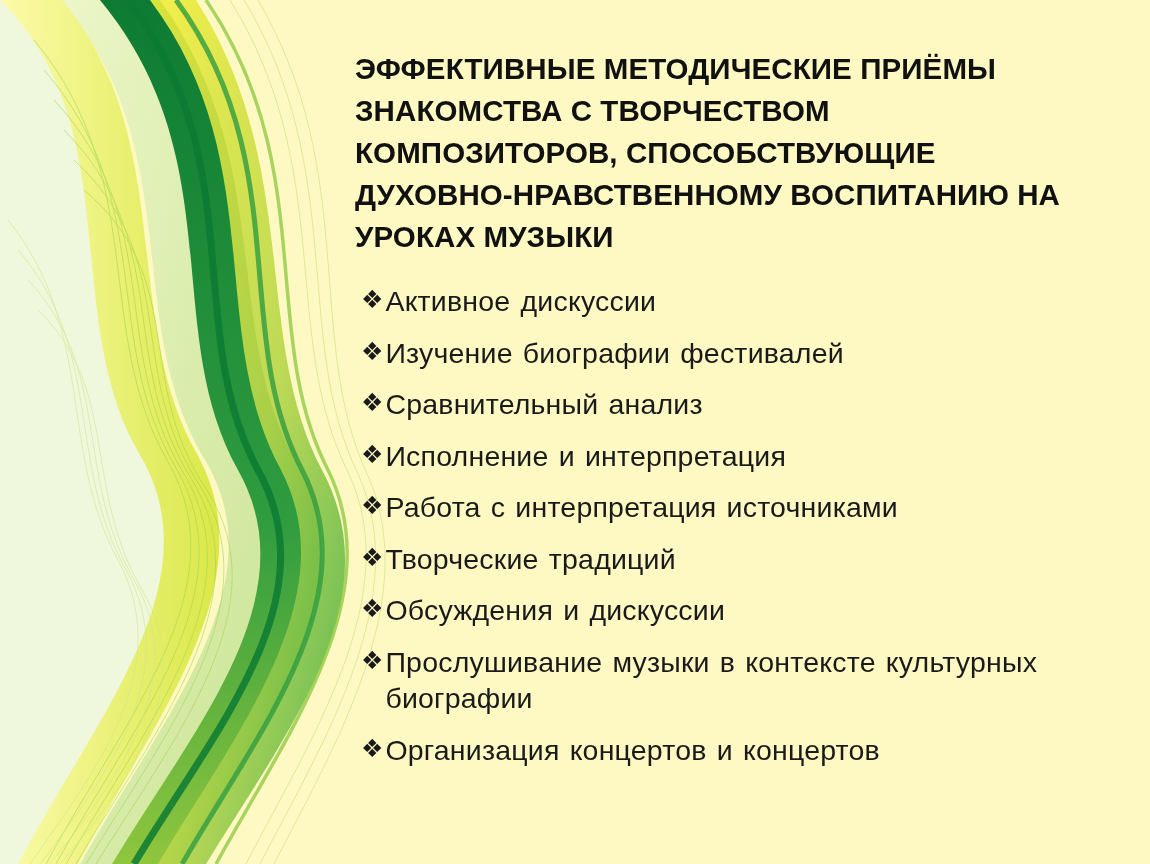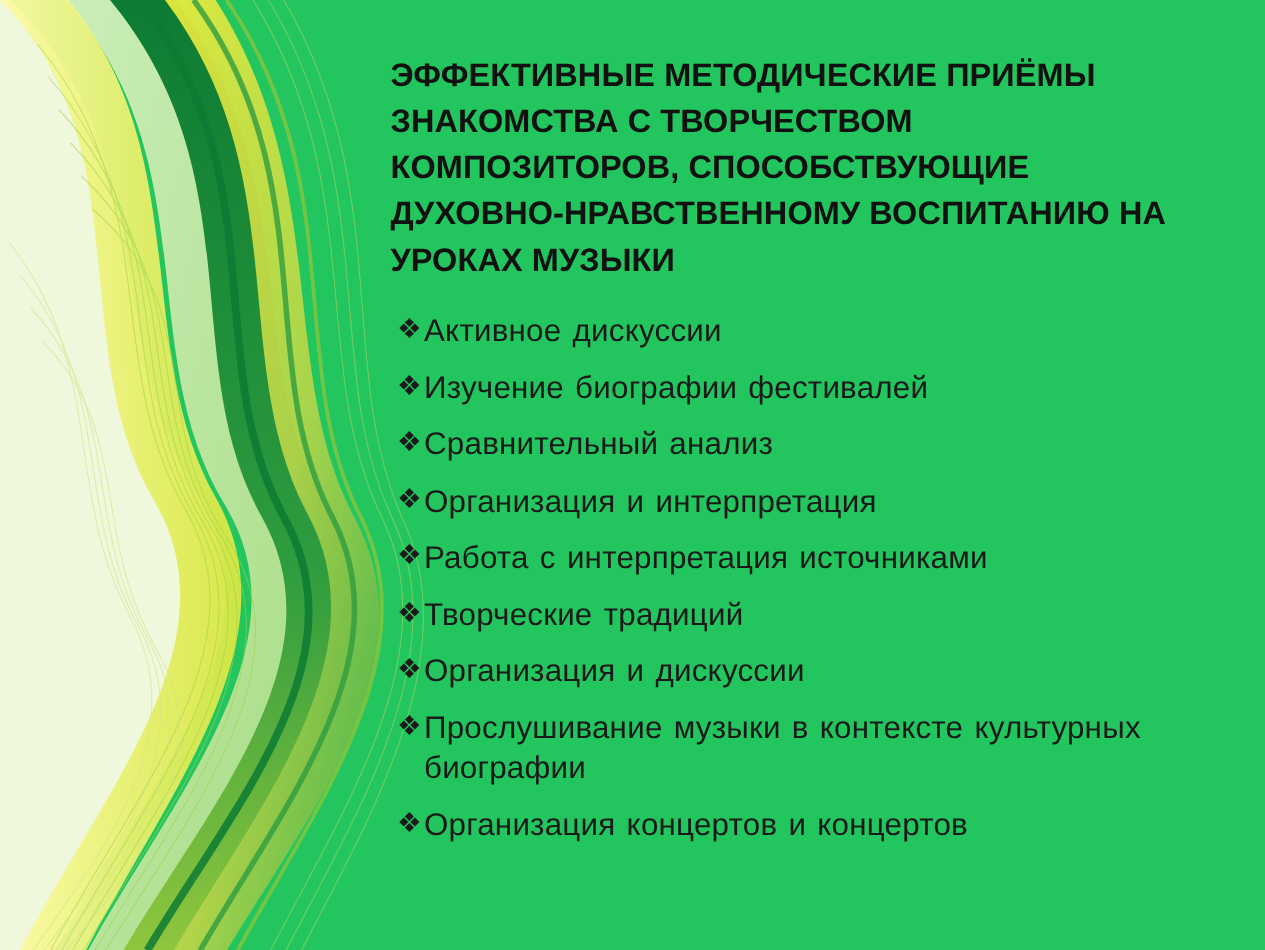--- a/index.html
+++ b/index.html
@@ -11,21 +11,21 @@
     height: 864px;
     background: #ffffff;
     font-family: "Liberation Sans", sans-serif;
     overflow: hidden;
   }
 
   .slide {
     position: relative;
     width: 1150px;
     height: 864px;
-    background: #22c55e;
+    background: #fef9c3;
     overflow: hidden;
   }
 
   
   .decor {
     position: absolute;
     left: 0;
     top: 0;
     width: 420px;
     height: 864px;
@@ -166,33 +166,33 @@
       <li class="bullet">
         <span class="bullet-marker">❖</span>
         <span class="bullet-text">Изучение биографии фестивалей</span>
       </li>
       <li class="bullet">
         <span class="bullet-marker">❖</span>
         <span class="bullet-text">Сравнительный анализ</span>
       </li>
       <li class="bullet">
         <span class="bullet-marker">❖</span>
-        <span class="bullet-text">Организация и интерпретация</span>
+        <span class="bullet-text">Исполнение и интерпретация</span>
       </li>
       <li class="bullet">
         <span class="bullet-marker">❖</span>
         <span class="bullet-text">Работа с интерпретация источниками</span>
       </li>
       <li class="bullet">
         <span class="bullet-marker">❖</span>
         <span class="bullet-text">Творческие традиций</span>
       </li>
       <li class="bullet">
         <span class="bullet-marker">❖</span>
-        <span class="bullet-text">Организация и дискуссии</span>
+        <span class="bullet-text">Обсуждения и дискуссии</span>
       </li>
       <li class="bullet">
         <span class="bullet-marker">❖</span>
         <span class="bullet-text">Прослушивание музыки в контексте культурных биографии</span>
       </li>
       <li class="bullet">
         <span class="bullet-marker">❖</span>
         <span class="bullet-text">Организация концертов и концертов</span>
       </li>
     </ul>

